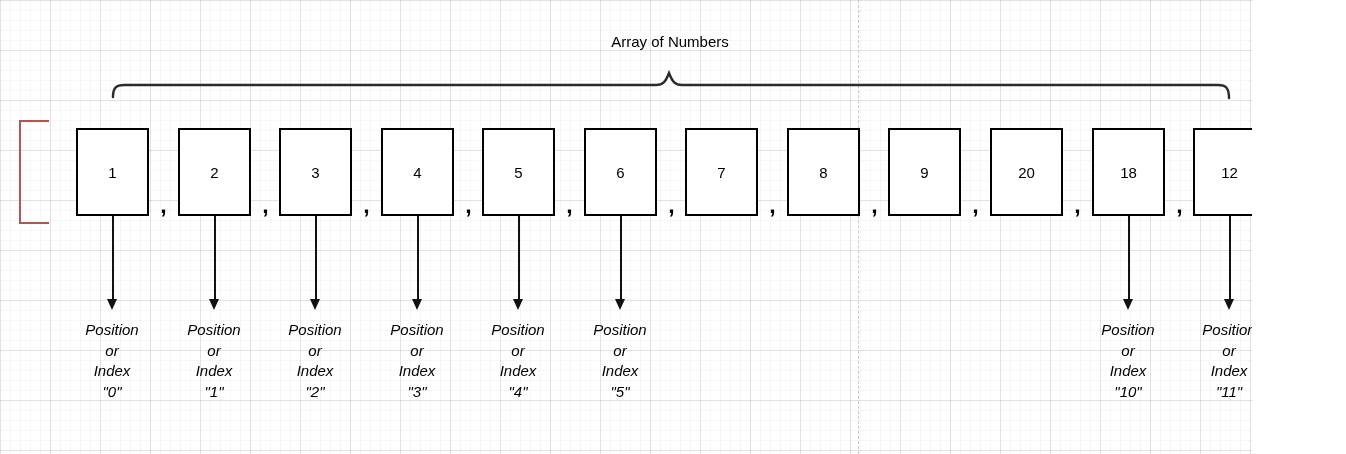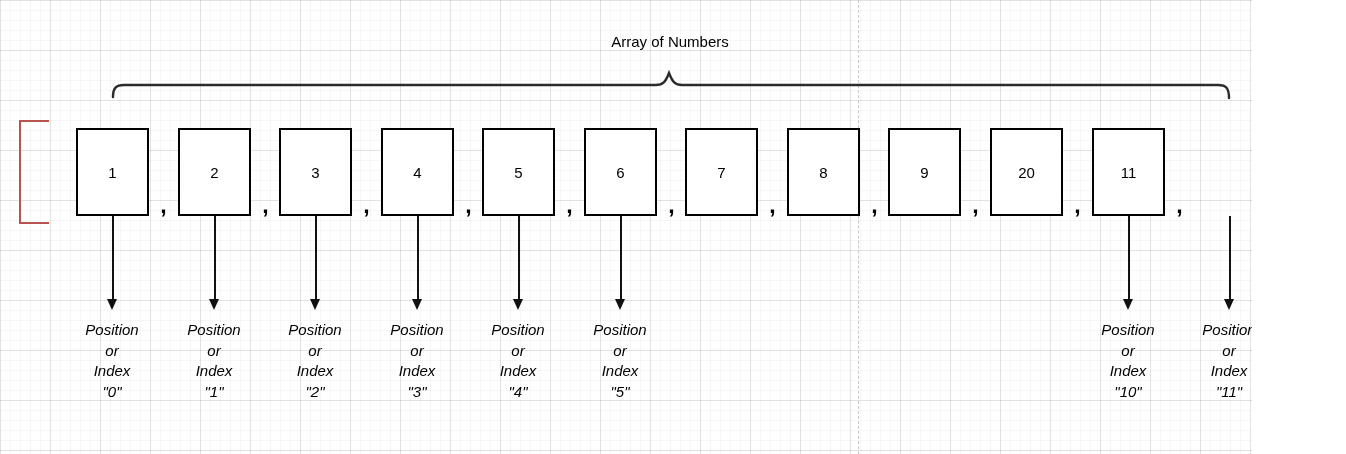--- a/index.html
+++ b/index.html
@@ -247,33 +247,36 @@
   </div>
       <div class="cell" style="left: 990px;">
     <div class="box">
       <span>20</span>
     </div>
     <div class="comma">,</div>
 
   </div>
       <div class="cell" style="left: 1092px;">
     <div class="box">
-      <span>11</span>
+      <span>18</span>
     </div>
     <div class="comma">,</div>
     <div class="arrow-shaft"></div>
     <div class="arrow-head"></div>
     <div class="index-label">
       <div>Position</div>
       <div>or</div>
       <div>Index</div>
       <div>"10"</div>
     </div>
   </div>
       <div class="cell" style="left: 1193px;">
+    <div class="box">
+      <span>12</span>
+    </div>
 
     <div class="arrow-shaft"></div>
     <div class="arrow-head"></div>
     <div class="index-label">
       <div>Position</div>
       <div>or</div>
       <div>Index</div>
       <div>"11"</div>
     </div>
   </div>

